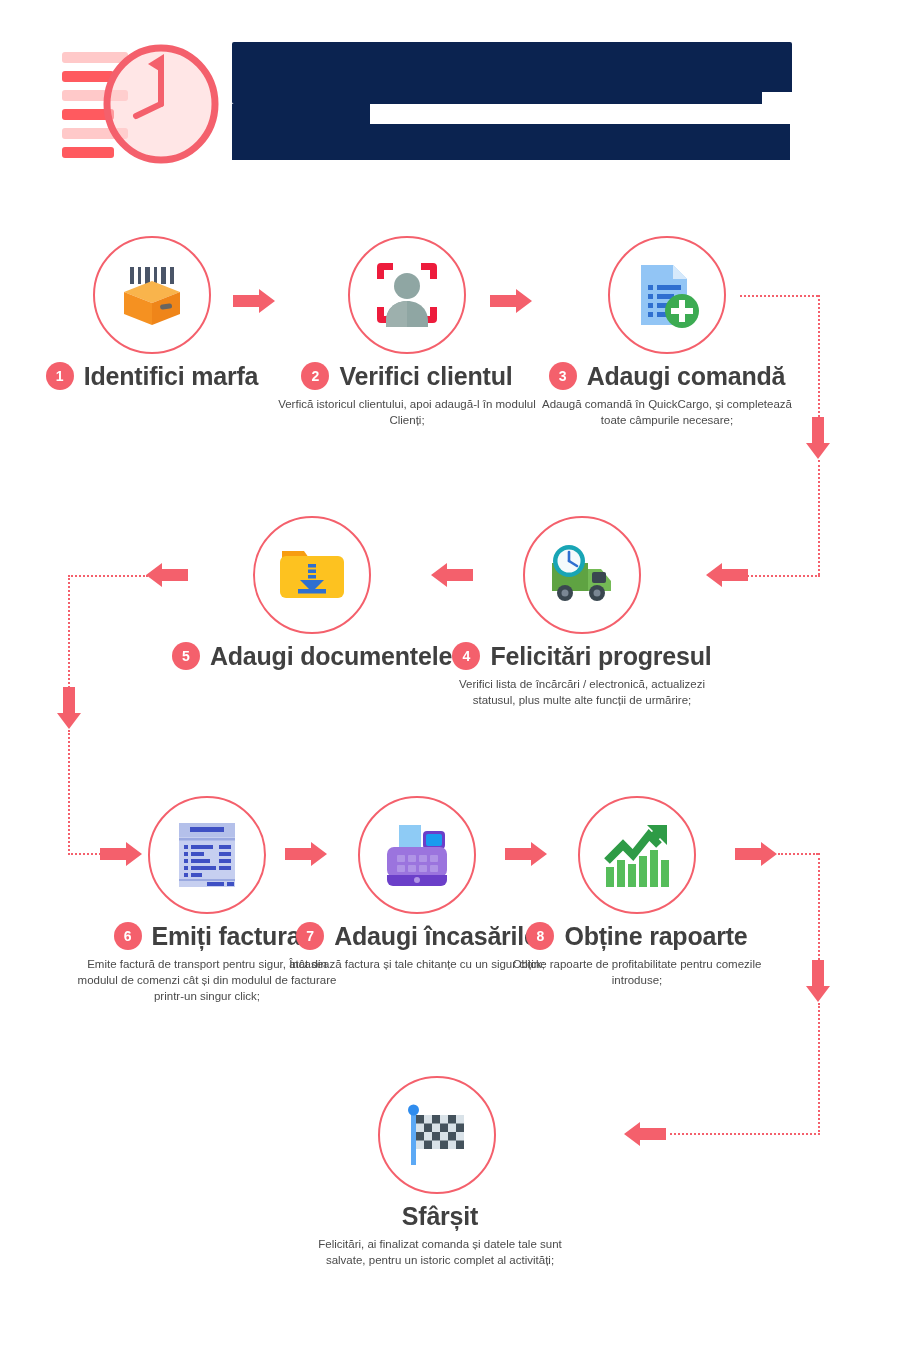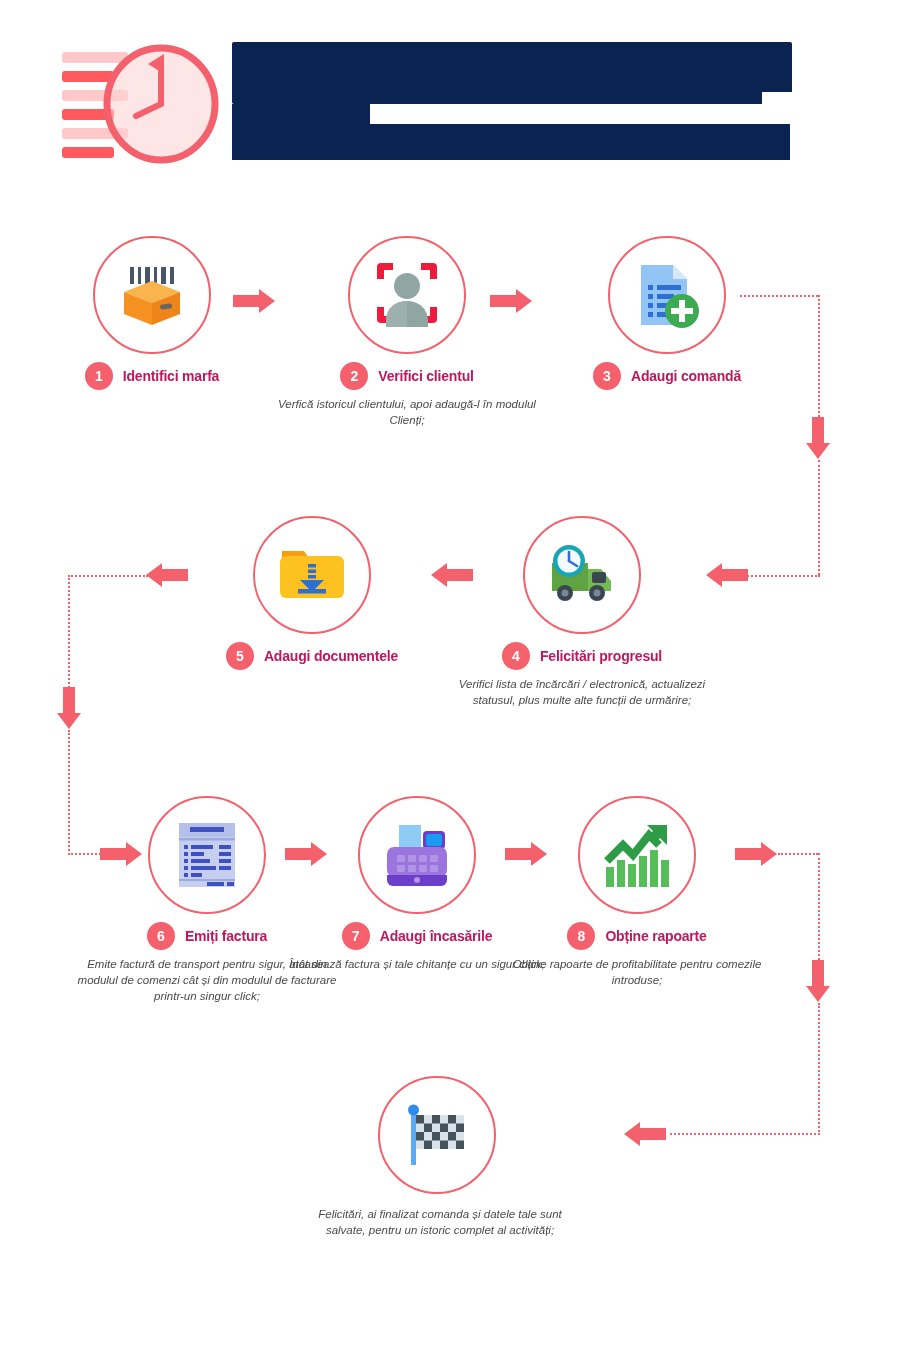--- a/index.html
+++ b/index.html
@@ -79,27 +79,26 @@
     gap: 10px; height: 30px;
   }
   .badge {
     width: 28px; height: 28px; border-radius: 50%;
     background: #F4606C; color: #fff;
     font-size: 14px; font-weight: bold;
     display: flex; align-items: center; justify-content: center;
     flex: 0 0 auto;
   }
   .title {
-    font-size: 14px; font-weight: bold; color: #be185d;
+    font-size: 25px; font-weight: bold; color: #404040;
     letter-spacing: -0.2px; white-space: nowrap;
   }
   .desc {
     font-size: 11.5px; color: #4A4A4A; line-height: 16px;
     margin-top: 5px;
-    font-style: italic;
   }
 
   
   .dotline { position: absolute; }
   .dot-h {
     border-top: 2px dotted #F4606C;
     height: 0;
   }
   .dot-v {
     border-left: 2px dotted #F4606C;
@@ -275,20 +274,21 @@
           <path d="M48 41 h6 v8 h8 v6 h-8 v8 h-6 v-8 h-8 v-6 h8 Z" fill="#fff"></path>
         </svg>
       </div>
     </div>
   </div>
   <div class="caption" style="left:528px; top:176px; width:278px;">
     <div class="cap-row">
       <div class="badge">3</div>
       <div class="title">Adaugi comandă</div>
     </div>
+    <div class="desc">Adaugă comandă în QuickCargo, și completează toate câmpurile necesare;</div>
   </div>
 
   <div class="node" style="left:523px; top:331px;">
     <div class="circle">
       <div class="icon-wrap">
         <svg viewBox="0 0 72 72">
           <path d="M6 24 h36 v28 h-36 Z" fill="#5FA342"></path>
           <path d="M42 30 h13 l10 12 v10 h-23 Z" fill="#74BA55"></path>
           <rect x="46" y="33" width="14" height="11" rx="2" fill="#3A4750"></rect>
           <circle cx="19" cy="54" r="8" fill="#3A4750"></circle>
@@ -453,16 +453,19 @@
               <rect x="47" y="33" width="8" height="8.5"></rect>
             <rect x="23" y="41.5" width="8" height="8.5"></rect>
               <rect x="39" y="41.5" width="8" height="8.5"></rect>
               <rect x="55" y="41.5" width="8" height="8.5"></rect>
           </g>
         </svg>
       </div>
     </div>
   </div>
   <div class="caption" style="left:310px; top:1016px; width:260px;">
+    <div class="cap-row">
+      <div class="title">Sfârșit</div>
+    </div>
     <div class="desc">Felicitări, ai finalizat comanda și datele tale sunt salvate, pentru un istoric complet al activități;</div>
   </div>
 
 </div>
 
 </body></html>

